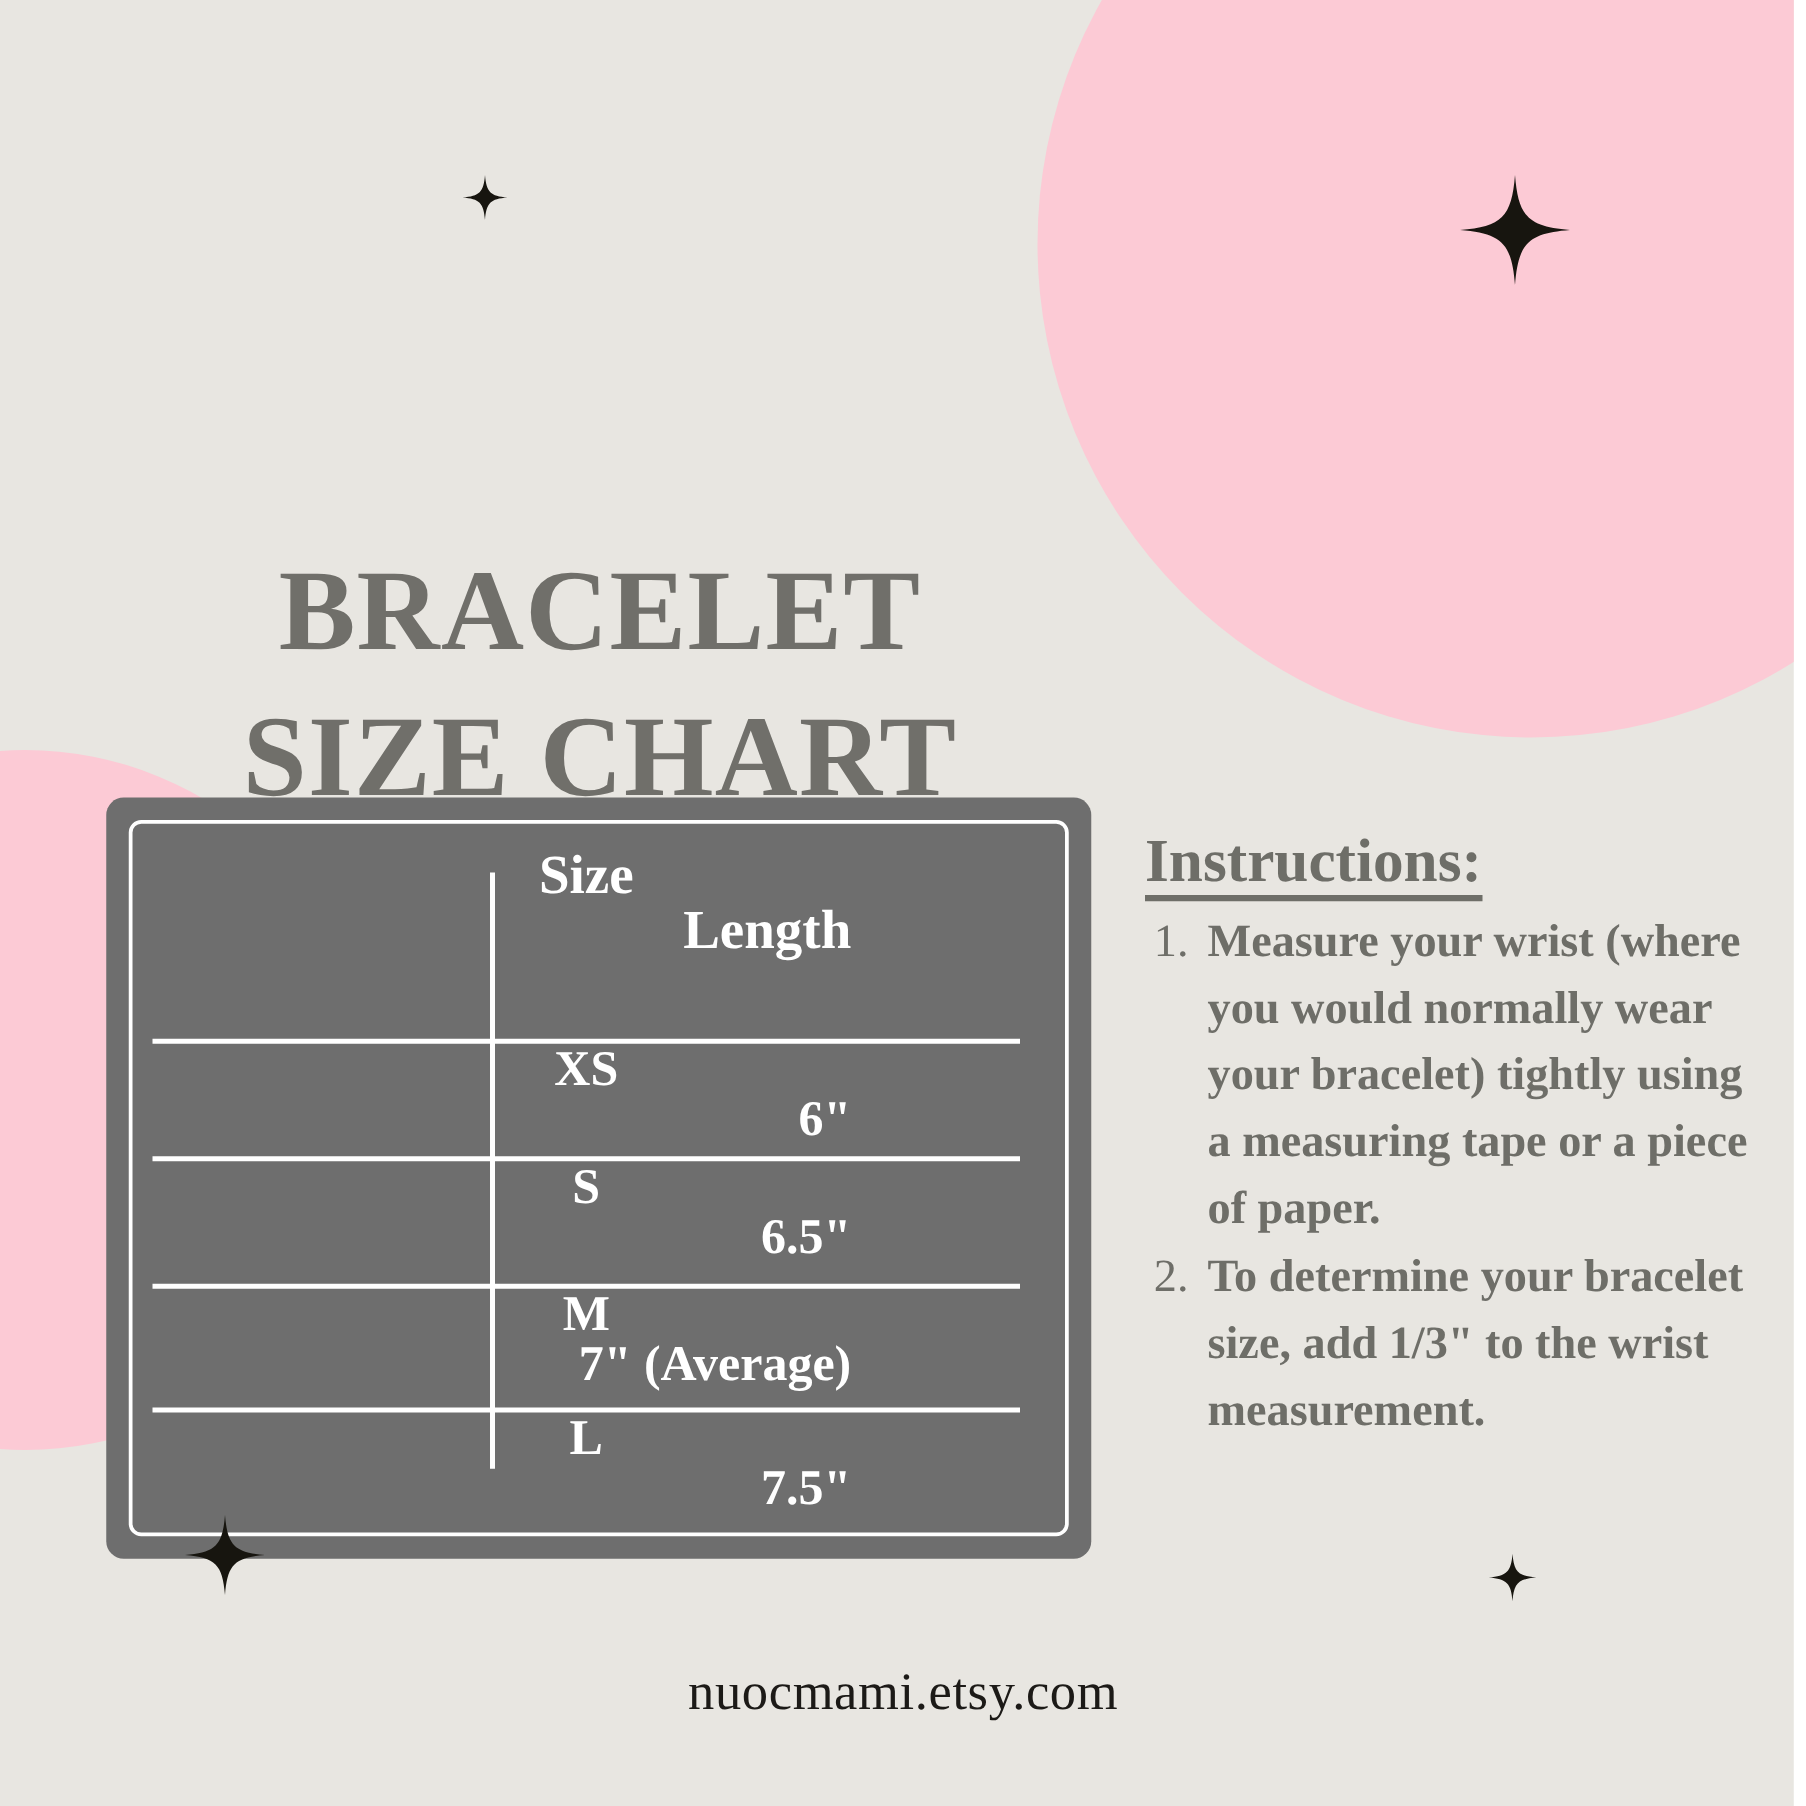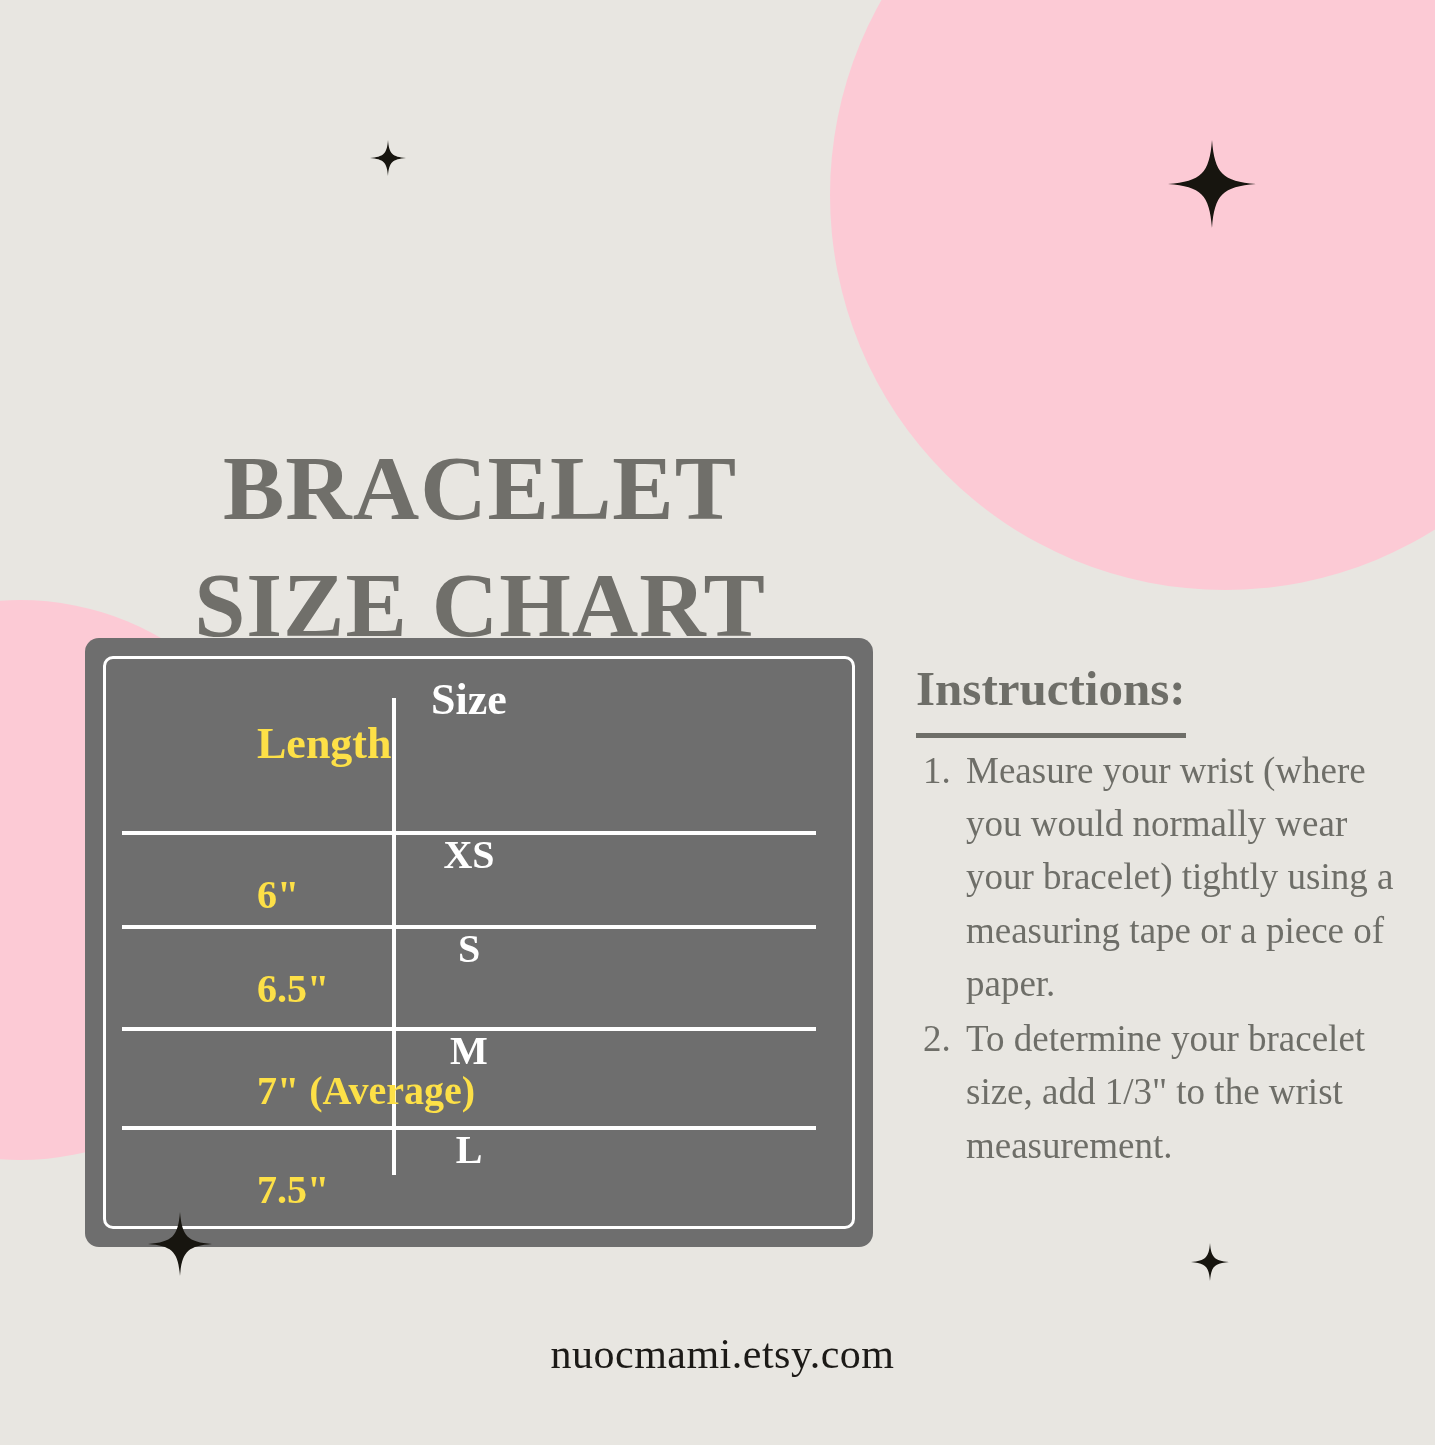--- a/index.html
+++ b/index.html
@@ -116,22 +116,22 @@
   .cell-size {
     width: 270px;
     text-align: center;
     color: #ffffff;
     font-weight: 700;
     font-size: 40px;
     line-height: 1;
   }
   .cell-length {
     width: 424px;
-    text-align: left;
-    color: #fde047;
+    text-align: right;
+    color: #ffffff;
     font-weight: 700;
     font-size: 40px;
     line-height: 1;
   }
   .head-row .cell-size,
   .head-row .cell-length { font-size: 44px; }
 
   
   #instructions-block {
     position: absolute;
@@ -139,28 +139,28 @@
     top: 662px;
     width: 482px;
     color: #6e6e68;
   }
   #instructions-heading {
     font-size: 49px;
     font-weight: 700;
     line-height: 1.1;
     display: inline-block;
     border-bottom: 5px solid #6e6e68;
-    padding-bottom: 17px;
+    padding-bottom: 0;
     margin-bottom: 6px;
   }
   #instructions-list {
     margin: 0;
     padding: 0 0 0 44px;
     font-size: 37px;
-    font-weight: 400;
+    font-weight: 700;
     line-height: 1.44;
   }
   #instructions-list li {
     margin: 0 0 2px 0;
     padding-left: 6px;
   }
   #instructions-list li::marker {
     font-weight: 400;
   }
 

